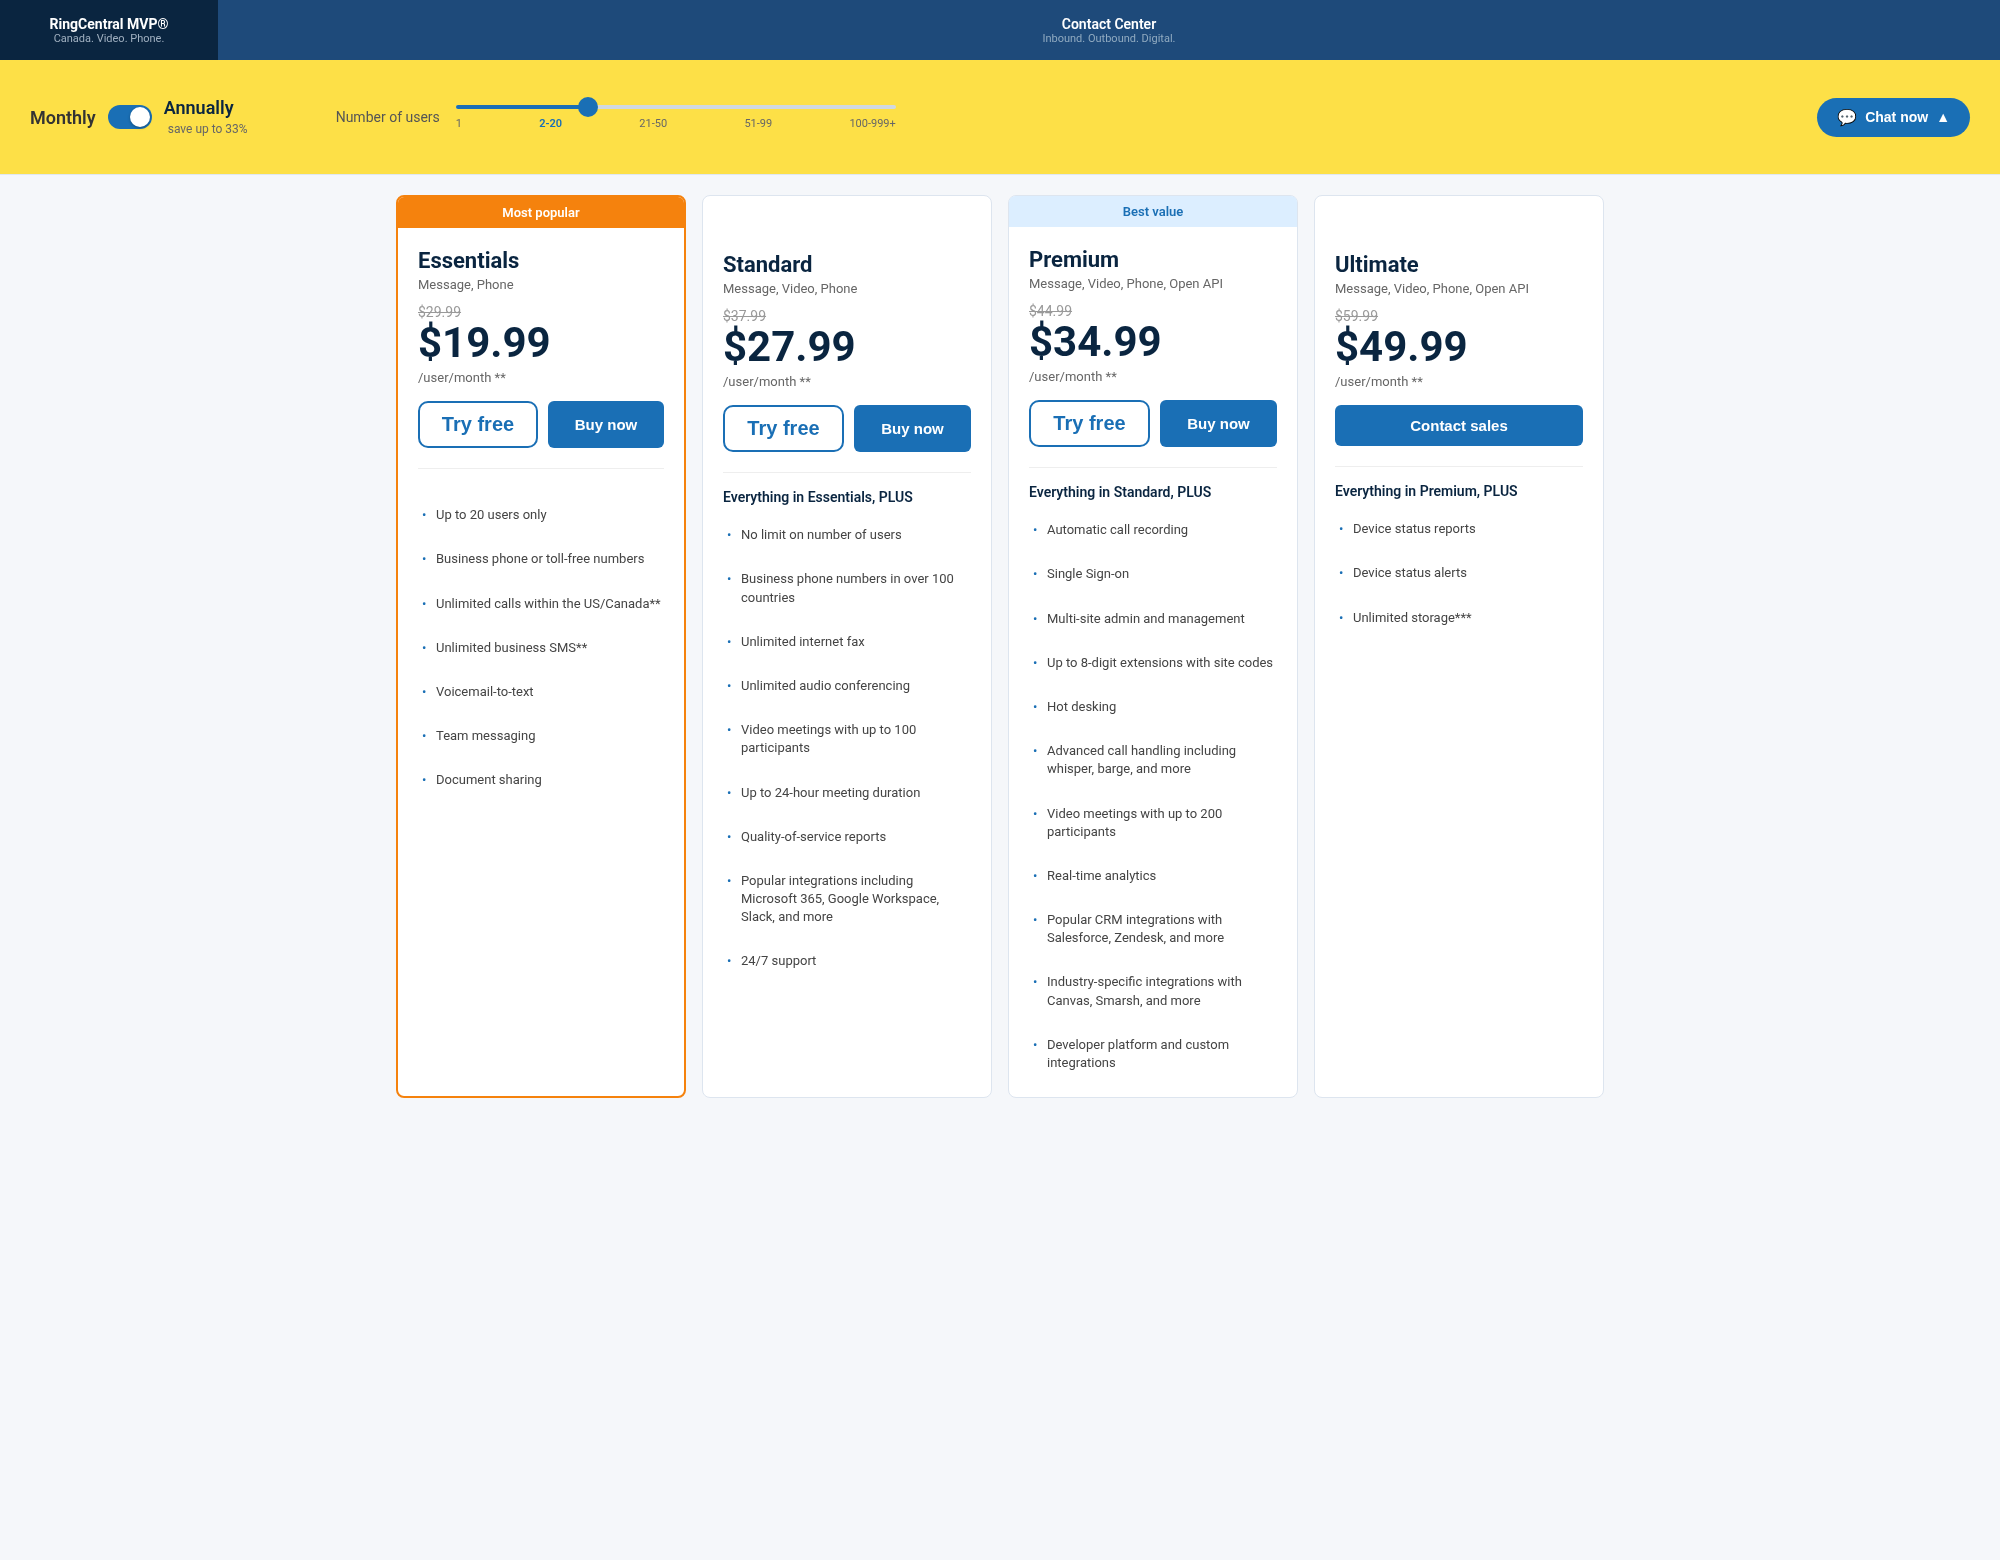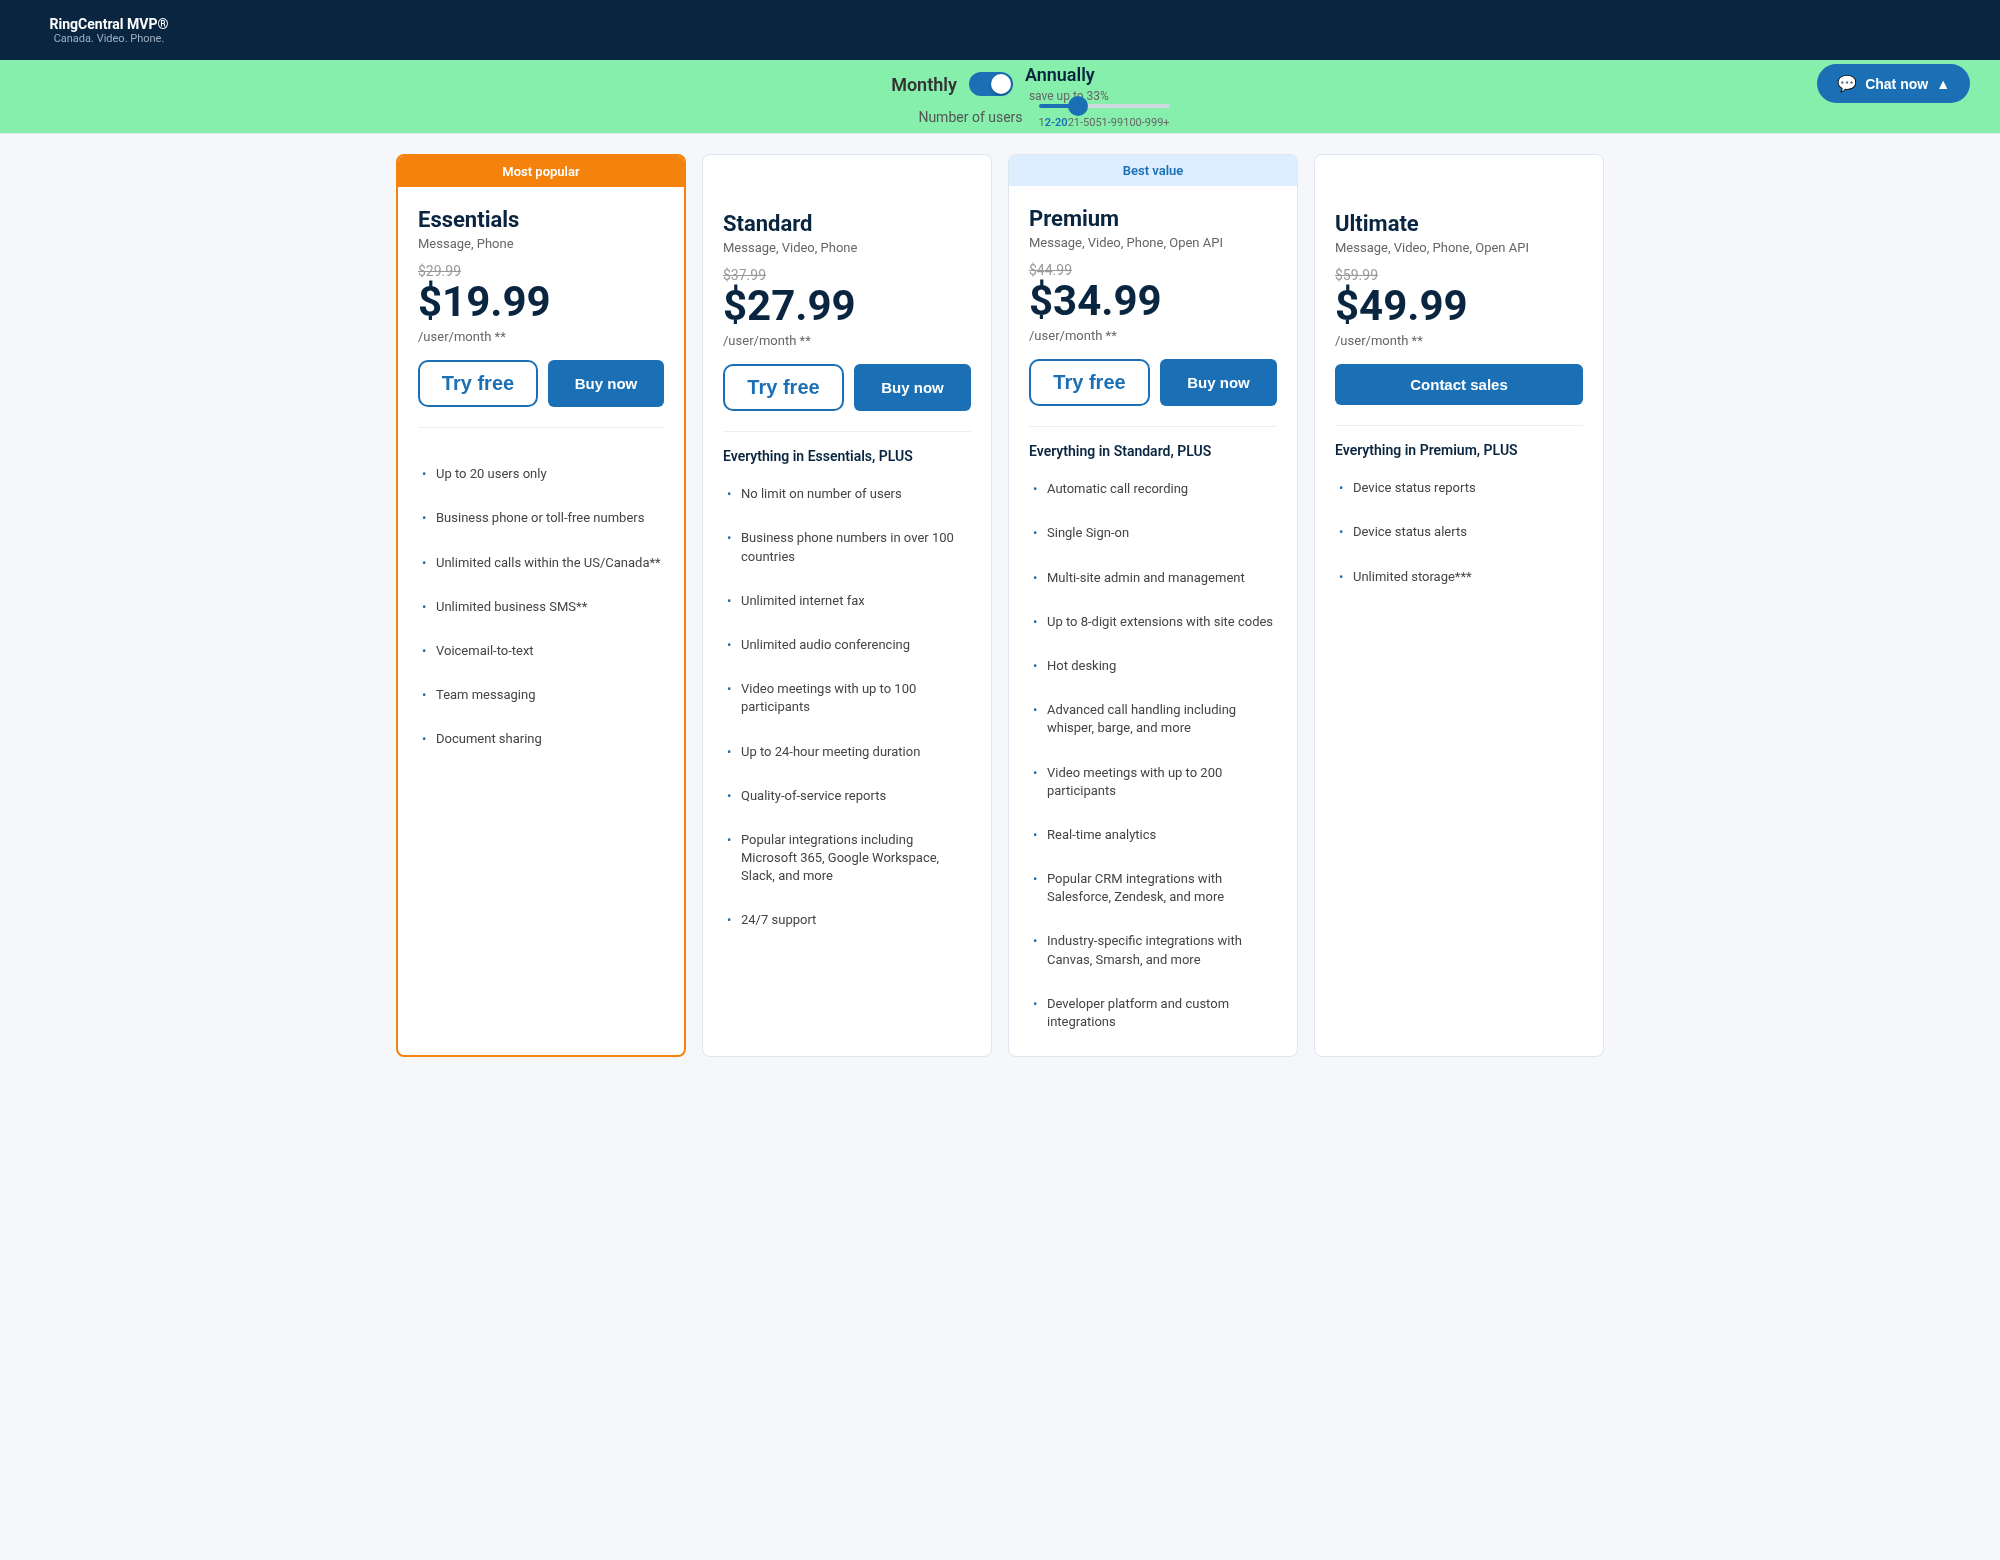--- a/index.html
+++ b/index.html
@@ -12,21 +12,21 @@
     .header-brand-text .brand-name { font-size: 14px; font-weight: 700; }
     .header-brand-text .brand-tag { font-size: 11px; color: #a0b0c0; }
     .header-tab { display: flex; align-items: center; justify-content: center; flex: 1; cursor: pointer; }
     .header-tab.video { background: #1a3a5c; }
     .header-tab.contact { background: #1e4a7a; }
     .header-tab-inner { text-align: center; }
     .header-tab-inner .tab-title { color: white; font-size: 14px; font-weight: 600; }
     .header-tab-inner .tab-sub { color: #90aac0; font-size: 11px; }
 
     
-    .controls-row { display: flex; align-items: center; padding: 4px 30px; background: #86efac; border-bottom: 1px solid #e0e8f0; position: relative; flex-direction: column; }
+    .controls-row { display: flex; align-items: center; padding: 37px 30px; background: #fde047; border-bottom: 1px solid #e0e8f0; position: relative; }
     .billing-toggle { display: flex; align-items: center; gap: 12px; }
     .toggle-label { font-size: 18px; font-weight: 600; color: #333; }
     .toggle-label.active { color: #0a2540; }
     .toggle-switch { width: 44px; height: 24px; background: #1a6fb5; border-radius: 12px; position: relative; cursor: pointer; }
     .toggle-knob { width: 20px; height: 20px; background: white; border-radius: 50%; position: absolute; top: 2px; right: 2px; box-shadow: 0 1px 3px rgba(0,0,0,0.3); }
     .save-badge { font-size: 12px; color: #666; margin-left: 4px; }
     .users-slider { display: flex; align-items: center; gap: 16px; margin-left: 88px; flex: 1; }
     .users-label { font-size: 14px; color: #555; white-space: nowrap; }
     .slider-container { flex: 1; max-width: 440px; position: relative; }
     .slider-track { height: 4px; background: #d0d8e0; border-radius: 2px; position: relative; }
@@ -63,20 +63,26 @@
 </head>
 <body>
 
 <div class="header">
   <div class="header-brand">
     <div class="header-brand-text">
       <div class="brand-name">RingCentral MVP®</div>
       <div class="brand-tag">Canada. Video. Phone.</div>
     </div>
   </div>
+  <div class="header-tab contact">
+    <div class="header-tab-inner">
+      <div class="tab-title">Contact Center</div>
+      <div class="tab-sub">Inbound. Outbound. Digital.</div>
+    </div>
+  </div>
 </div>
 
 <div class="controls-row">
   <div class="billing-toggle">
     <span class="toggle-label">Monthly</span>
     <div class="toggle-switch">
       <div class="toggle-knob"></div>
     </div>
     <div>
       <span class="toggle-label active">Annually</span>

